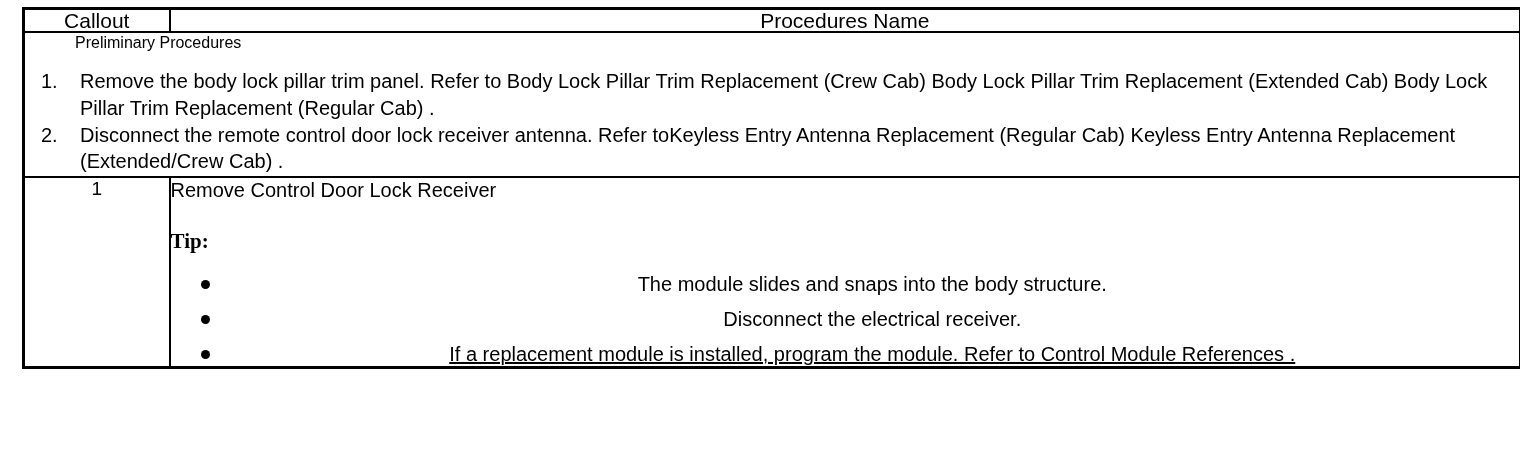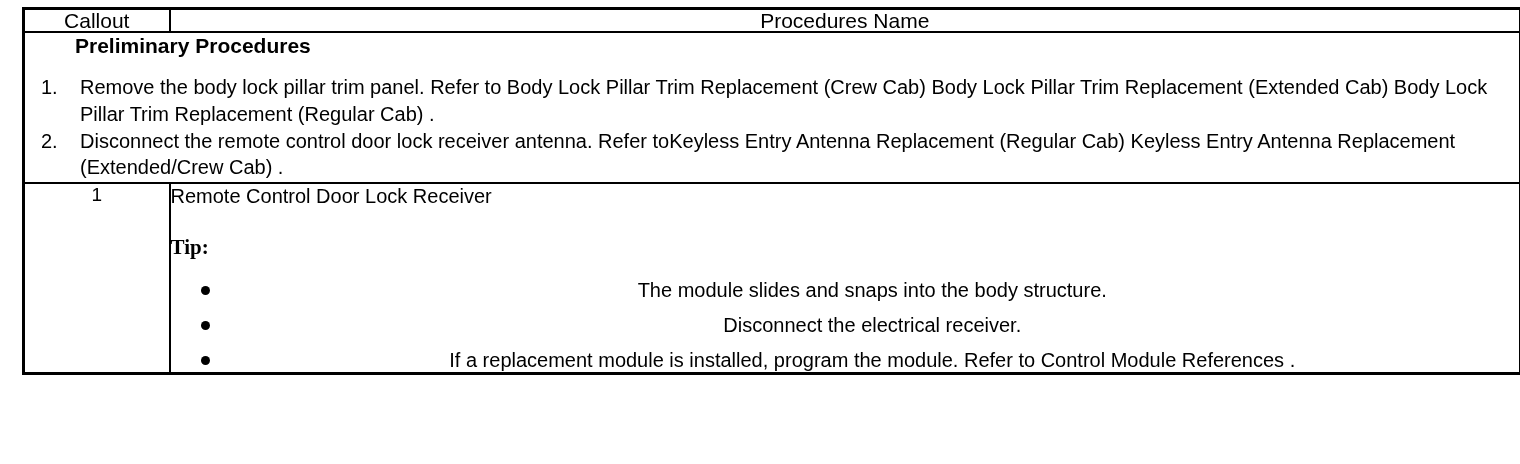--- a/index.html
+++ b/index.html
@@ -48,22 +48,22 @@
     line-height: 1;
     padding: 8px 0 9px 0;
     white-space: nowrap;
   }
 
   
   .proc-cell {
     padding: 10px 8px 12px 8px;
   }
   .proc-heading {
-    font-weight: bold;
-    font-size: 21px;
+    font-weight: normal;
+    font-size: 16px;
     line-height: 1.2;
     margin: 0 0 6px 50px;
   }
   ol.proc-list {
     margin: 16px 0 0 0;
     padding: 0 0 0 0;
     list-style: none;
   }
   ol.proc-list > li {
     position: relative;
@@ -108,21 +108,21 @@
     list-style: none;
     text-align: center;
   }
   ul.tip-list > li {
     position: relative;
     font-size: 20px;
     line-height: 1.2;
     padding-left: 55px;
     margin: 0 0 11px 0;
   }
-  ul.tip-list > li:last-child { margin-bottom: 0; }
+  ul.tip-list > li:last-child { margin-bottom: 0; text-decoration: underline; }
   ul.tip-list > li .bullet-dot {
     position: absolute;
     left: 30px;
     top: 8px;
     width: 9px;
     height: 9px;
     background: #000;
     border-radius: 50%;
   }
 </style>
@@ -155,21 +155,21 @@
               <span class="li-num">2.</span>
               <span class="li-text">Disconnect the remote control door lock receiver antenna. Refer toKeyless Entry Antenna Replacement (Regular Cab) Keyless Entry Antenna Replacement (Extended/Crew Cab) .</span>
             </li>
           </ol>
         </td>
       </tr>
 
       <tr>
         <td class="callout-cell">1</td>
         <td class="component-cell">
-          <p class="component-title">Remote Control Door Lock Receiver</p>
+          <p class="component-title">Remove Control Door Lock Receiver</p>
           <p class="tip-label">Tip:</p>
           <ul class="tip-list">
             <li>
               <span class="bullet-dot"></span>
               <span class="tip-text">The module slides and snaps into the body structure.</span>
             </li>
             <li>
               <span class="bullet-dot"></span>
               <span class="tip-text">Disconnect the electrical receiver.</span>
             </li>

